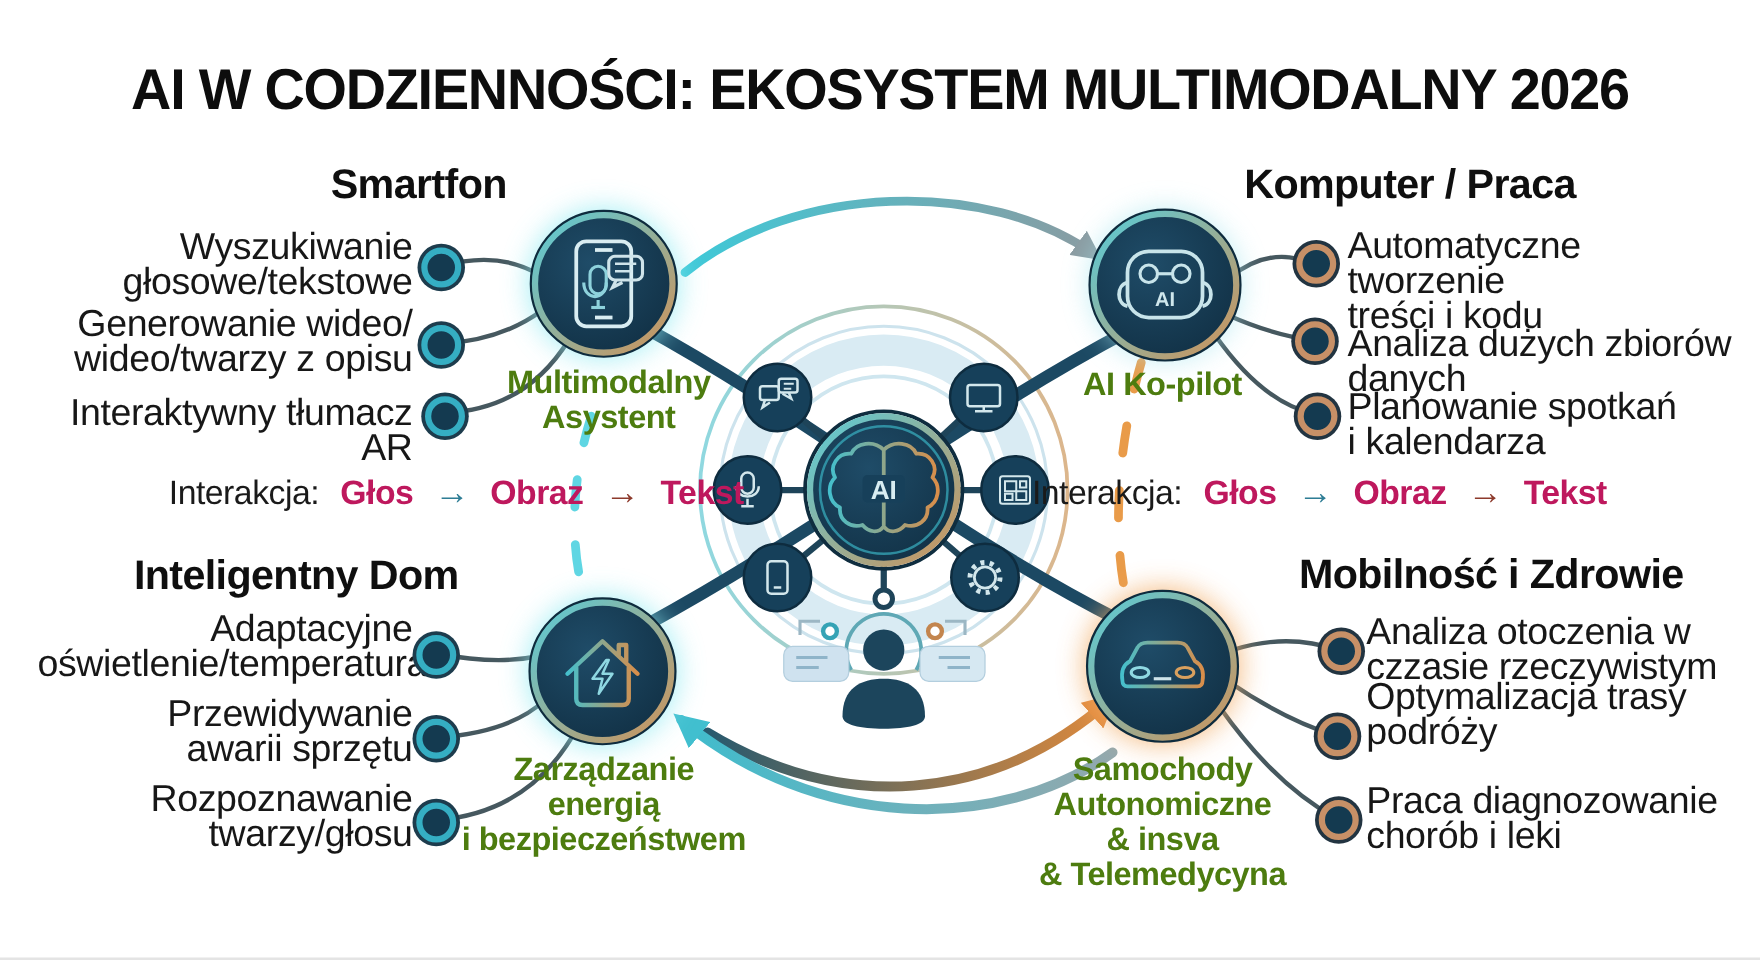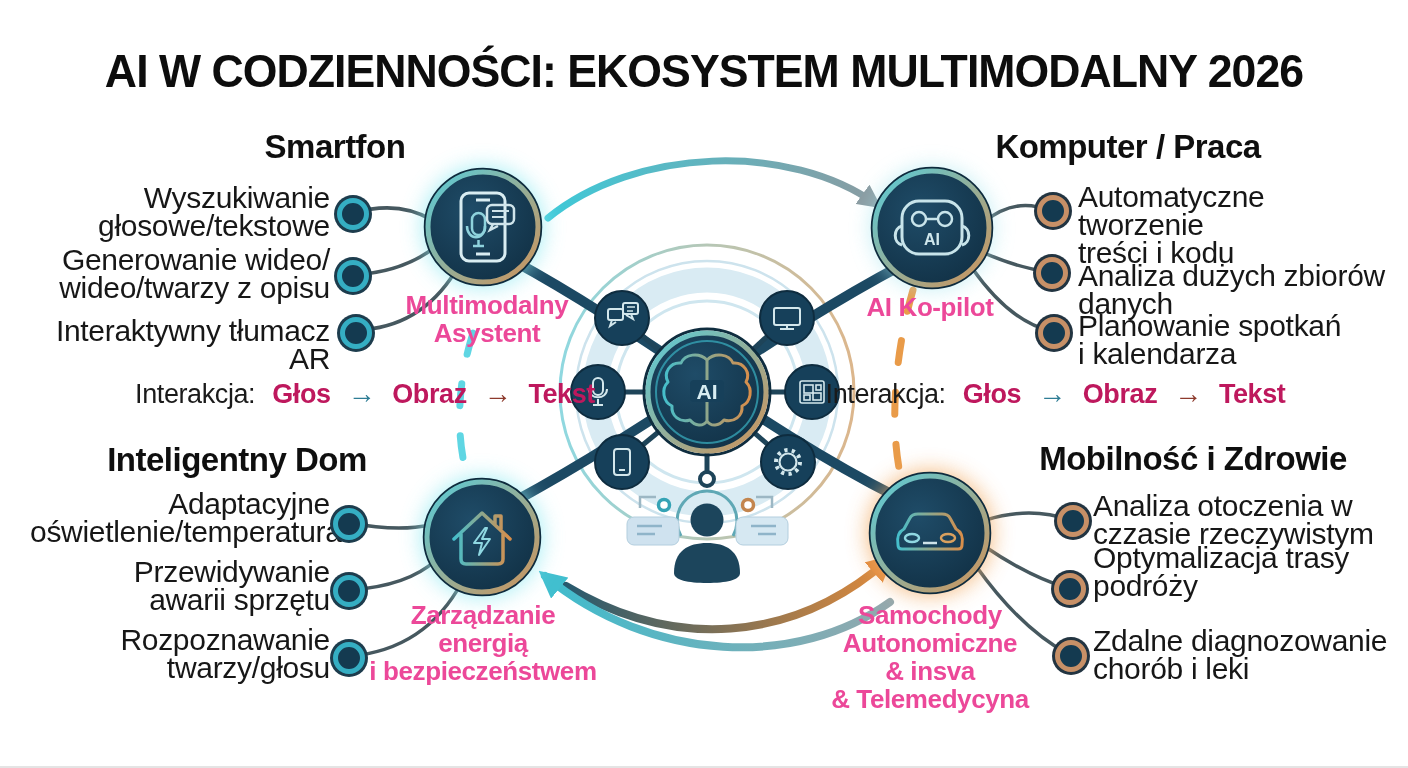--- a/index.html
+++ b/index.html
@@ -6,21 +6,21 @@
   .canvas{position:relative;width:1408px;height:768px;background:#ffffff;overflow:hidden;
           font-family:"Liberation Sans","DejaVu Sans",sans-serif;color:#151515;}
   svg.layer{position:absolute;left:0;top:0;z-index:1;}
   .abs{position:absolute;z-index:3;}
   .title{left:0;top:44px;width:100%;text-align:center;font-size:46px;font-weight:700;
          letter-spacing:-1px;color:#0d0d0d;transform:scaleX(.97);white-space:nowrap;}
   .qhead{font-size:33px;font-weight:700;text-align:center;color:#0f0f0f;letter-spacing:-.5px;}
   .feat{font-size:30px;line-height:28px;color:#171717;font-weight:400;letter-spacing:-.3px;}
   .ra{text-align:right;}
   .la{text-align:left;}
-  .nodelabel{font-size:26px;line-height:28px;font-weight:700;text-align:center;color:#ec4899;letter-spacing:-.4px;}
+  .nodelabel{font-size:26px;line-height:28px;font-weight:700;text-align:center;color:#4d7c0f;letter-spacing:-.4px;}
   .bullet{position:absolute;z-index:3;width:22px;height:22px;border-radius:50%;background:#143a50;}
   .bullet.teal{border:5px solid #35aec3;box-shadow:0 0 0 3px #1d3c4d;}
   .bullet.copper{border:5px solid #c79067;box-shadow:0 0 0 3px #223441;}
   .interakcja{display:flex;align-items:baseline;justify-content:center;gap:17px;
               font-size:27px;color:#1a1a1a;white-space:nowrap;letter-spacing:-.4px;}
   .interakcja b{font-weight:700;color:#be185d;}
   .arr{font-weight:700;font-size:28px;}
   .arr.teal{color:#2e7d95;}
   .arr.red{color:#8d3a2c;}
   .bottom-line{position:absolute;left:0;bottom:0;width:100%;height:2px;background:#e4e4e4;z-index:2;}
@@ -355,21 +355,21 @@
   <div class="abs qhead" style="left:1018px;top:440px;width:350px;">Mobilność i Zdrowie</div>
   <div class="abs feat la" style="left:1093px;top:492px;width:300px;">
     <div>Analiza otoczenia w</div>
     <div>czzasie rzeczywistym</div>
   </div>
   <div class="abs feat la" style="left:1093px;top:544px;width:300px;">
     <div>Optymalizacja trasy</div>
     <div>podróży</div>
   </div>
   <div class="abs feat la" style="left:1093px;top:627px;width:300px;">
-    <div>Zdalne diagnozowanie</div>
+    <div>Praca diagnozowanie</div>
     <div>chorób i leki</div>
   </div>
   <div class="bullet copper" style="left:1057px;top:505px;"></div>
   <div class="bullet copper" style="left:1054px;top:573px;"></div>
   <div class="bullet copper" style="left:1055px;top:640px;"></div>
   <div class="abs nodelabel" style="left:800px;top:601px;width:260px;">
     <div>Samochody</div>
     <div>Autonomiczne</div>
     <div>&amp; insva</div>
     <div>&amp; Telemedycyna</div>

